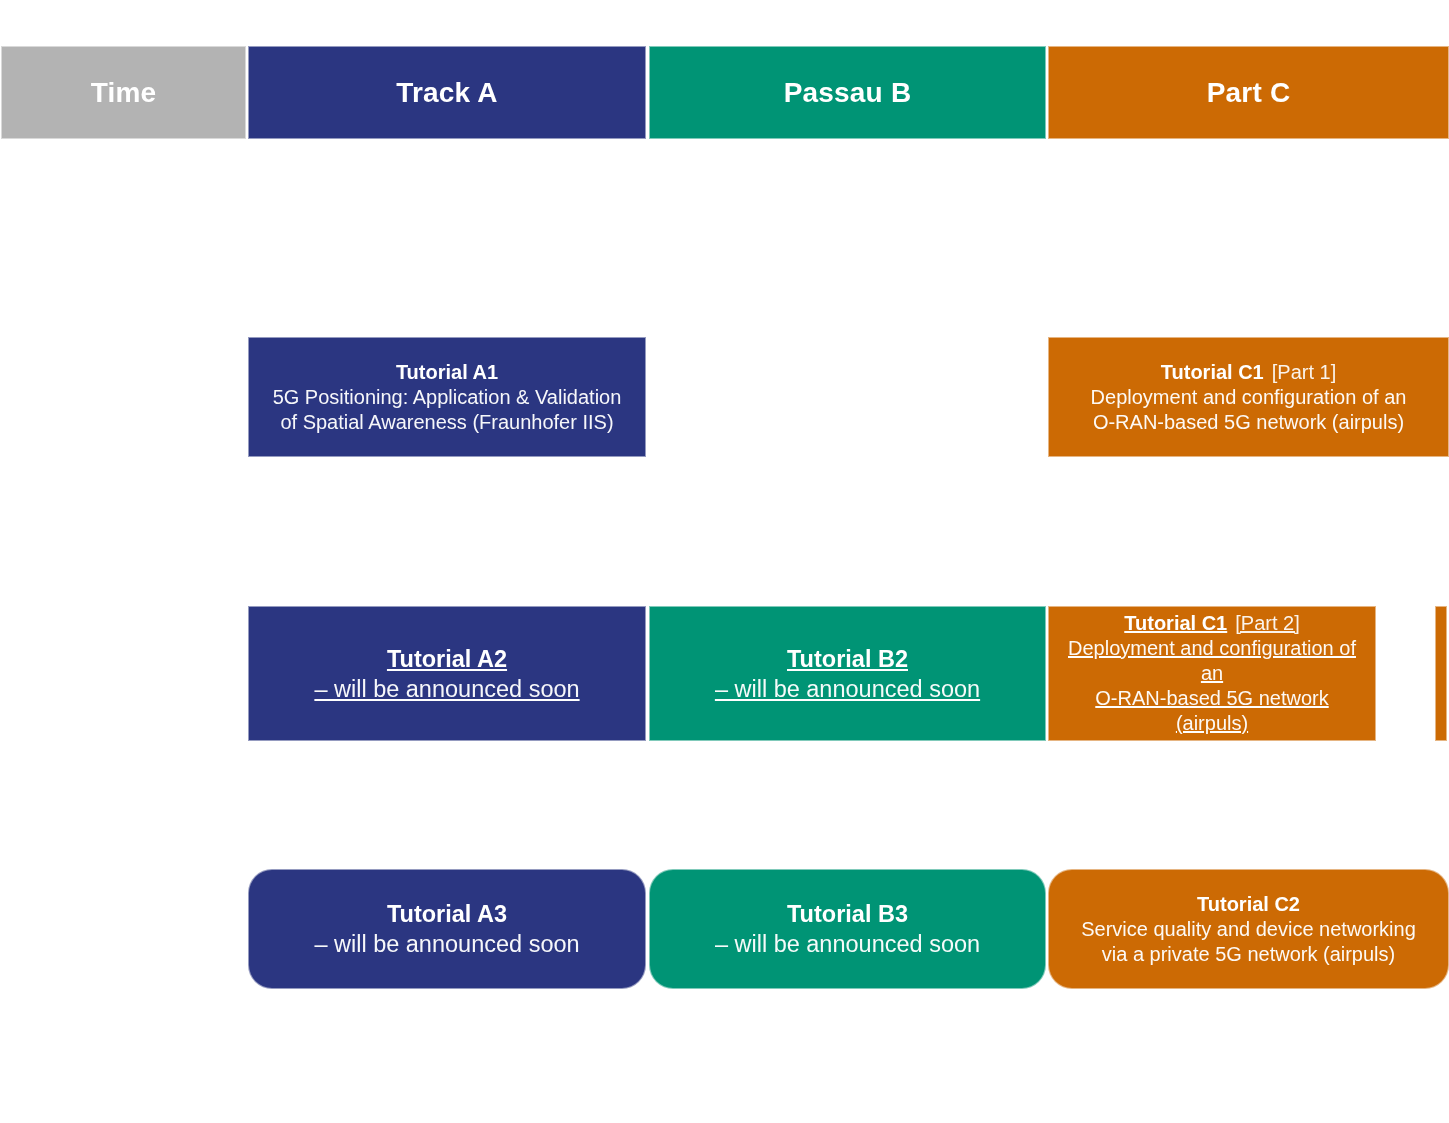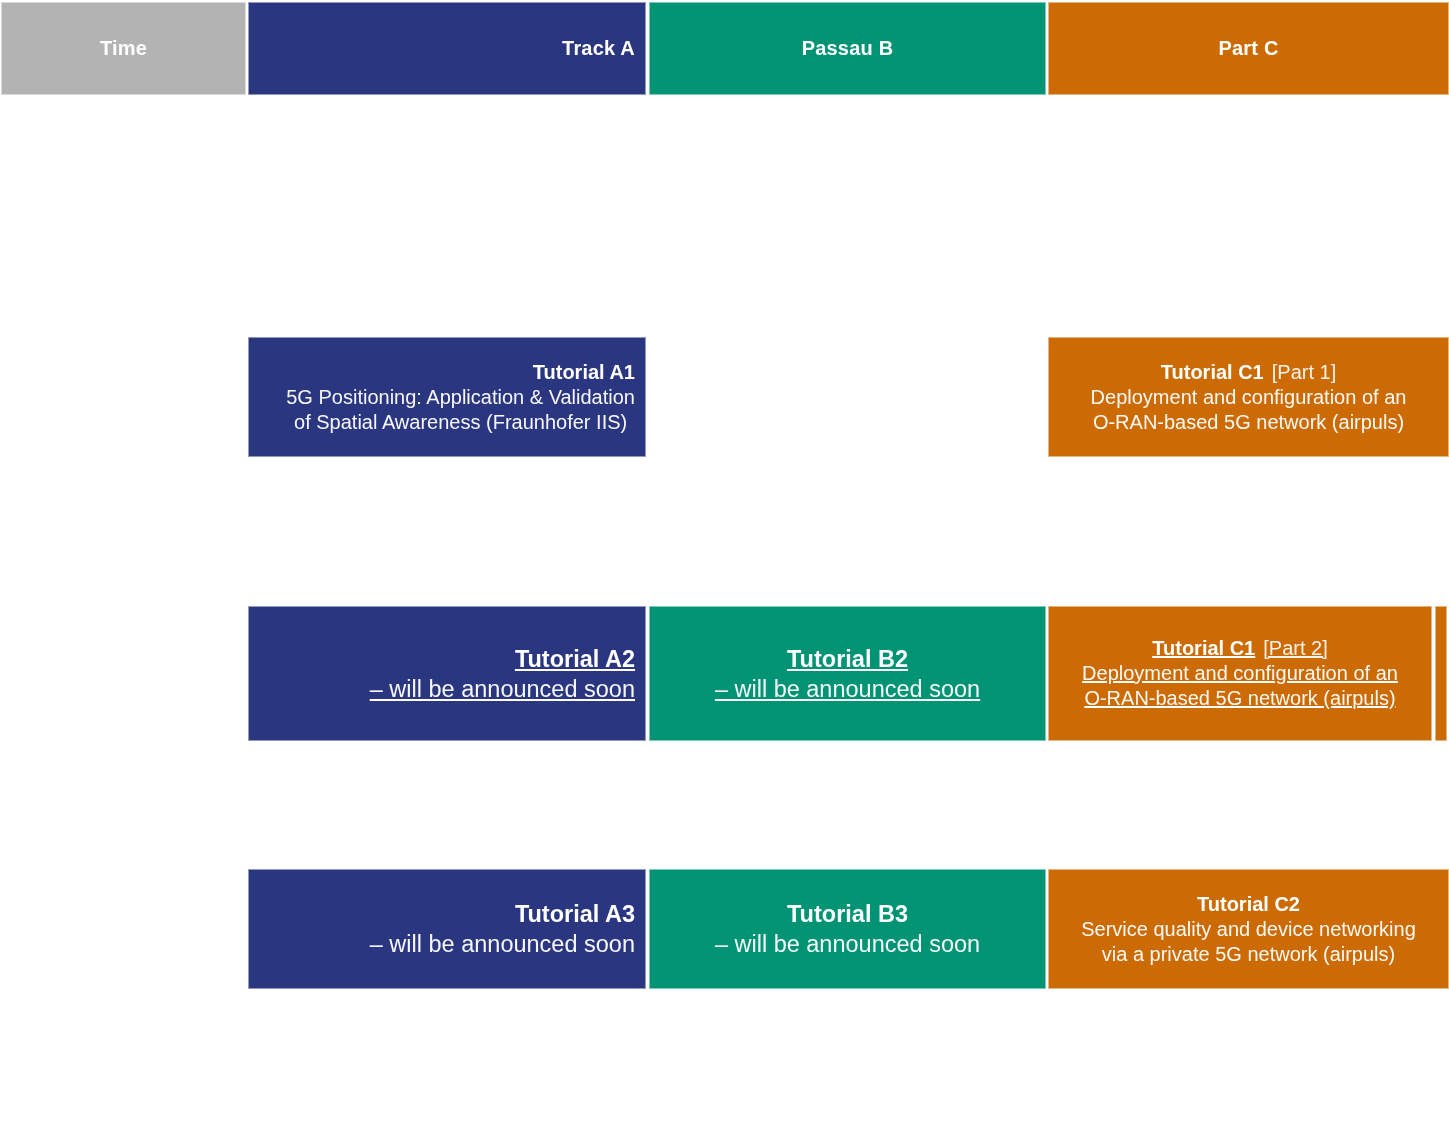--- a/index.html
+++ b/index.html
@@ -21,44 +21,44 @@
     flex-direction:column;
     justify-content:center;
     align-items:center;
     text-align:center;
     color:#ffffff;
     border:1px solid rgba(255,255,255,0.50);
     padding:4px 10px;
   }
   
   .col-time{left:1px;   width:245px;}
-  .col-a   {left:248px; width:398px;align-items:flex-end;}
+  .col-a   {left:248px; width:398px;}
   .col-b   {left:649px; width:397px;}
   .col-c   {left:1048px;width:401px;}
   
   .hdr{top:2px;  height:93px;}
   .r1 {top:337px;height:120px;}
   .r2 {top:606px;height:135px;text-decoration:underline;}
-  .r3 {top:869px;height:120px;}
+  .r3 {top:869px;height:120px;border-radius:24px;}
   
-  .r2.col-c{width:384px;}
+  .r2.col-c{width:328px;}
   .sliver{
     position:absolute;
     left:1435px;top:606px;width:12px;height:135px;
     background:#cc6a04;
     border:1px solid rgba(255,255,255,0.50);
     box-sizing:border-box;
   }
   
   .bg-time{background:#b3b3b3;}
   .bg-a{background:#2b3681;}
   .bg-b{background:#009475;}
   .bg-c{background:#cc6a04;}
   
-  .hdr{font-weight:700;font-size:20px;letter-spacing:0.2px;}
+  .hdr{font-weight:700;font-size:28px;letter-spacing:0.2px;margin-top:44px;}
   .small{font-size:20px;line-height:25px;}
   .large{font-size:23.5px;line-height:30px;}
   .title{font-weight:700;color:#ffffff;}
   .title .tsuf{font-weight:400;opacity:0.92;}
   .title .tsuf:not(:empty){margin-left:8px;}
   .lines{white-space:pre-line;color:rgba(255,255,255,0.96);}
 </style>
 </head>
 <body>
 

